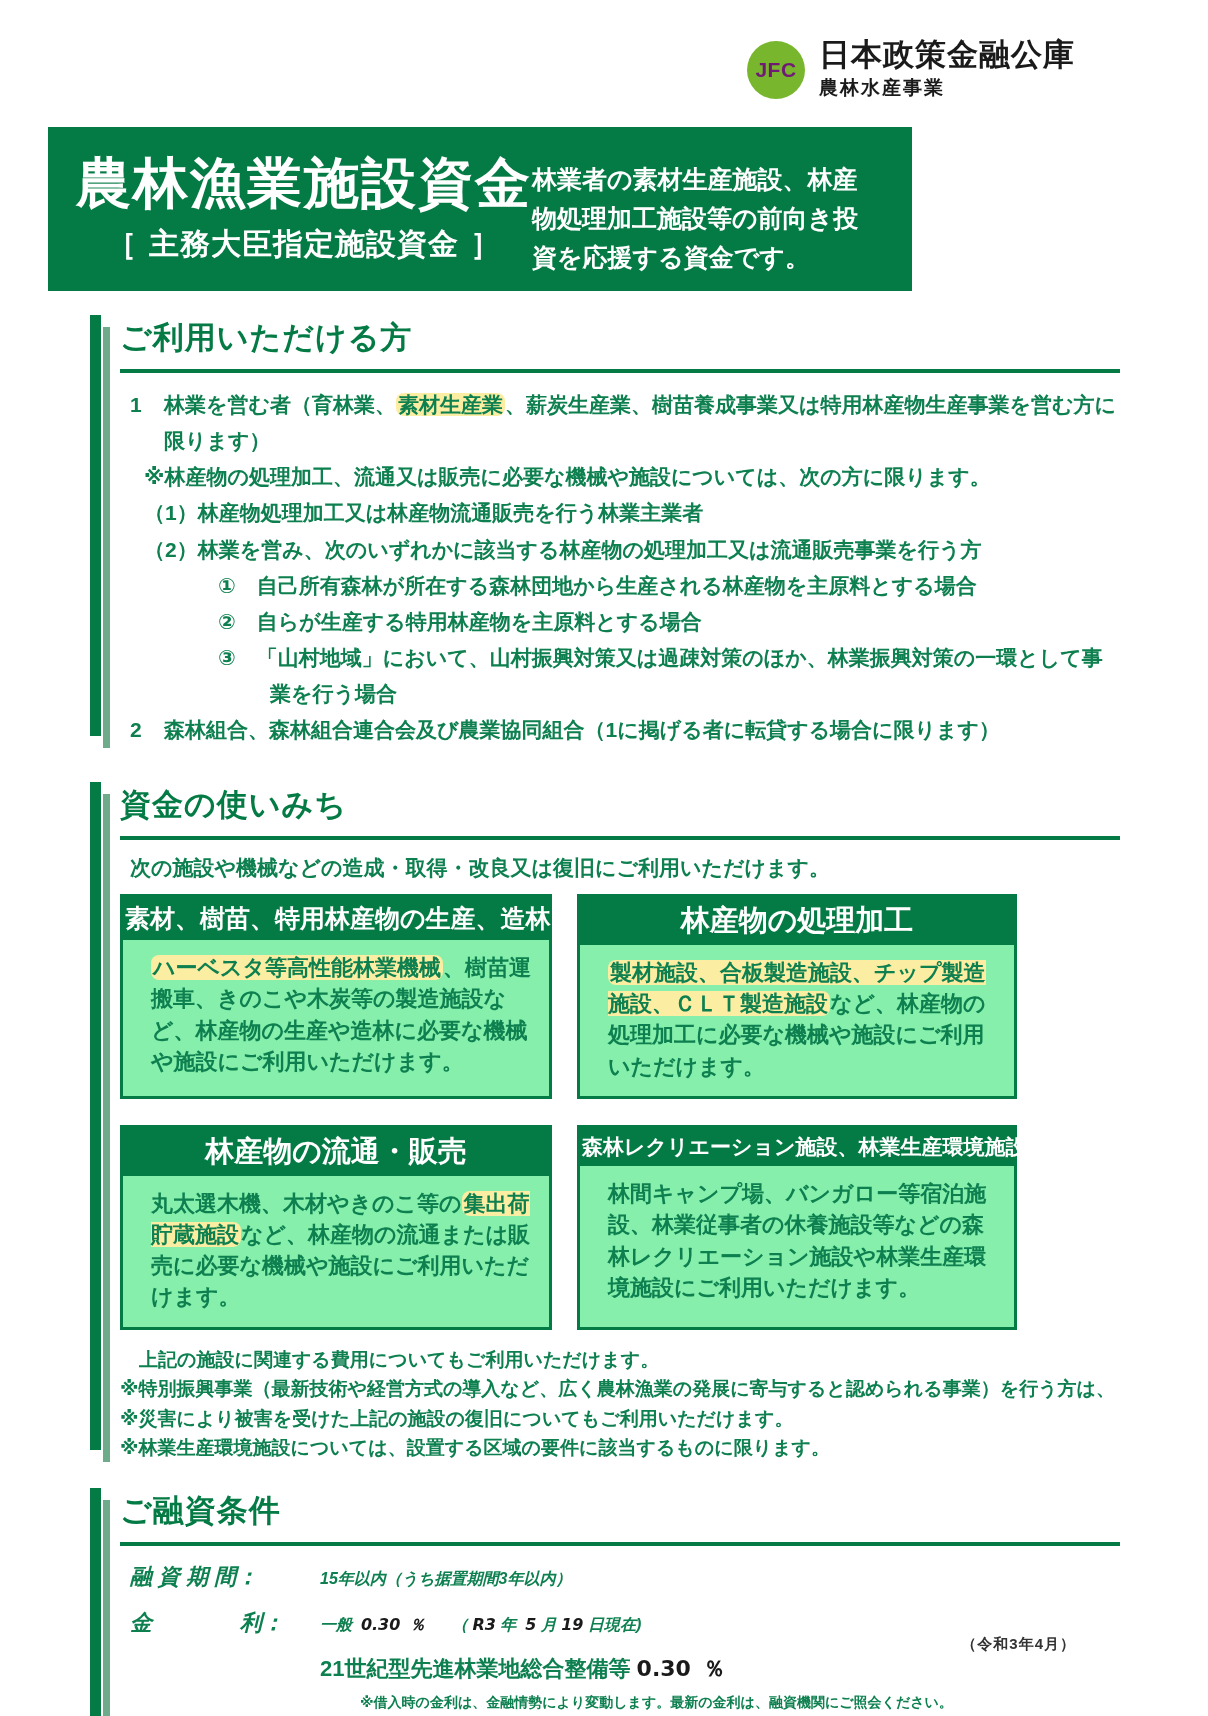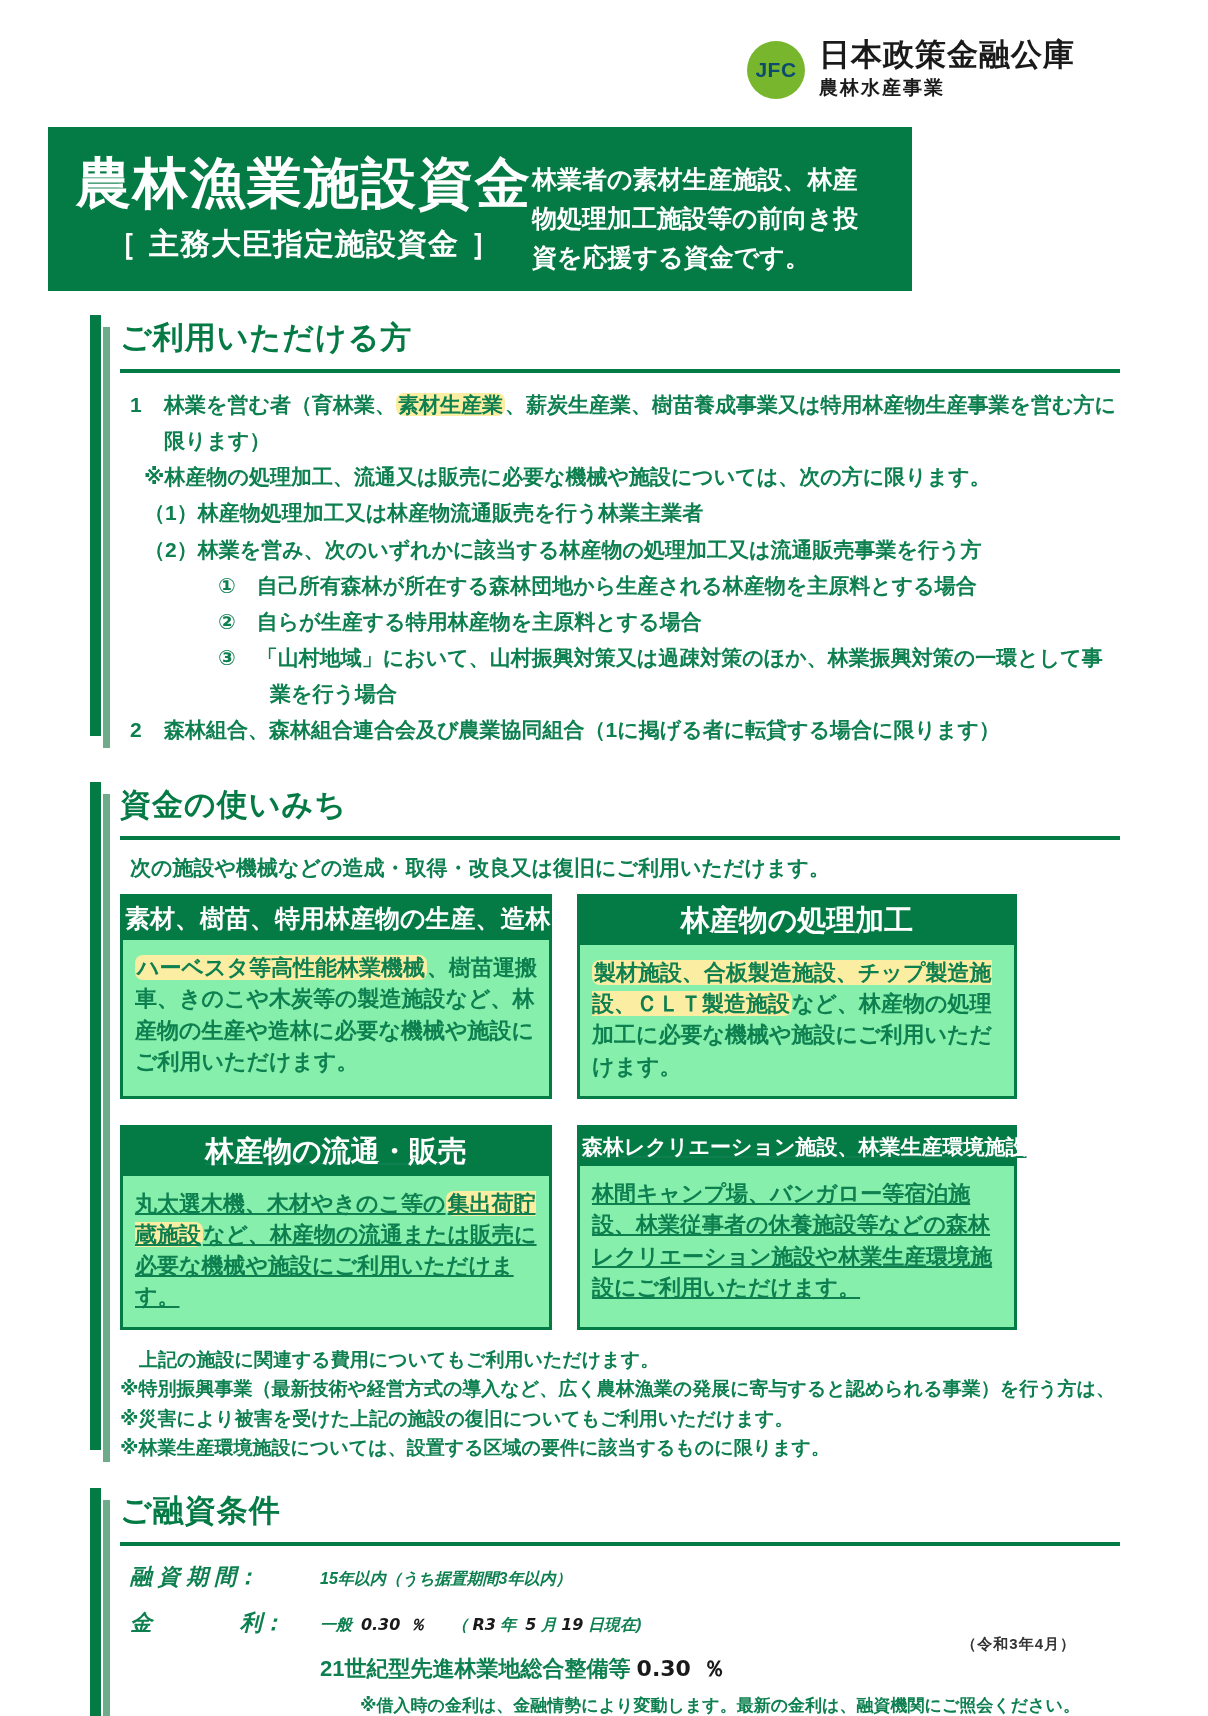--- a/index.html
+++ b/index.html
@@ -17,21 +17,21 @@
     color:var(--green-text);
     overflow:hidden;
   }
   .page{width:1208px;height:1716px;padding:38px 88px 0 90px;position:relative;}
 
   
   .logo-row{display:flex;justify-content:flex-end;padding-right:45px;margin-bottom:26px;}
   .logo{display:flex;align-items:center;gap:14px;}
   .jfc-circle{
     width:58px;height:58px;border-radius:50%;
-    background:#77b62d;color:#0c4a6e;
+    background:#77b62d;color:#701a75;
     display:flex;align-items:center;justify-content:center;
     font-weight:bold;font-size:21px;letter-spacing:.5px;
     font-family:"Liberation Sans",sans-serif;
   }
   .logo-text{color:var(--ink);}
   .logo-name{font-size:31px;font-weight:bold;letter-spacing:1px;line-height:1.1;}
   .logo-division{font-size:19px;font-weight:bold;margin-top:3px;letter-spacing:2px;}
 
   
   .banner{
@@ -82,35 +82,35 @@
     margin-left:0;
   }
   .ubox{border:3px solid var(--green);background:#86efac;display:flex;flex-direction:column;}
   .ubox-h{
     background:var(--green);color:#fff;text-align:center;
     font-weight:bold;padding:6px 2px 7px;line-height:1.2;white-space:nowrap;
   }
   .ubox-h.size-a{font-size:25px;}
   .ubox-h.size-b{font-size:29px;}
   .ubox-h.size-c{font-size:21px;}
-  .ubox-b{padding:12px 10px 14px 12px;font-weight:bold;font-size:22px;line-height:1.42;flex:1;}
+  .ubox-b{padding:12px 10px 14px 28px;font-weight:bold;font-size:22px;line-height:1.42;flex:1;}
   .ubox.r1{min-height:176px;}
-  .ubox.r2{min-height:180px;text-decoration:underline;}
+  .ubox.r2{min-height:180px;}
 
   .unotes{margin-top:16px;font-weight:bold;font-size:19px;line-height:1.45;}
   .unotes p{margin:0 0 2px 0;}
 
   
   .terms-body{padding:16px 0 36px 10px;font-weight:bold;}
   .trow{display:grid;grid-template-columns:190px 1fr;align-items:baseline;margin-bottom:16px;font-style:italic;}
   .tlabel{color:var(--green-text);font-size:22px;white-space:nowrap;}
   .tvalue{font-size:16px;}
   .num-black{color:var(--ink);font-family:"DejaVu Sans",sans-serif;font-weight:bold;}
   .t-sub{margin:2px 0 10px 190px;font-size:22px;}
-  .t-note{margin:0 0 16px 230px;font-size:17px;}
+  .t-note{margin:0 0 16px 230px;font-size:14px;}
 
   .footer-date{
     position:absolute;right:132px;bottom:62px;
     color:#333;font-size:15px;font-weight:bold;letter-spacing:1px;margin-top:20px;
   }
 </style>
 </head>
 <body>
 
 <div class="page">

